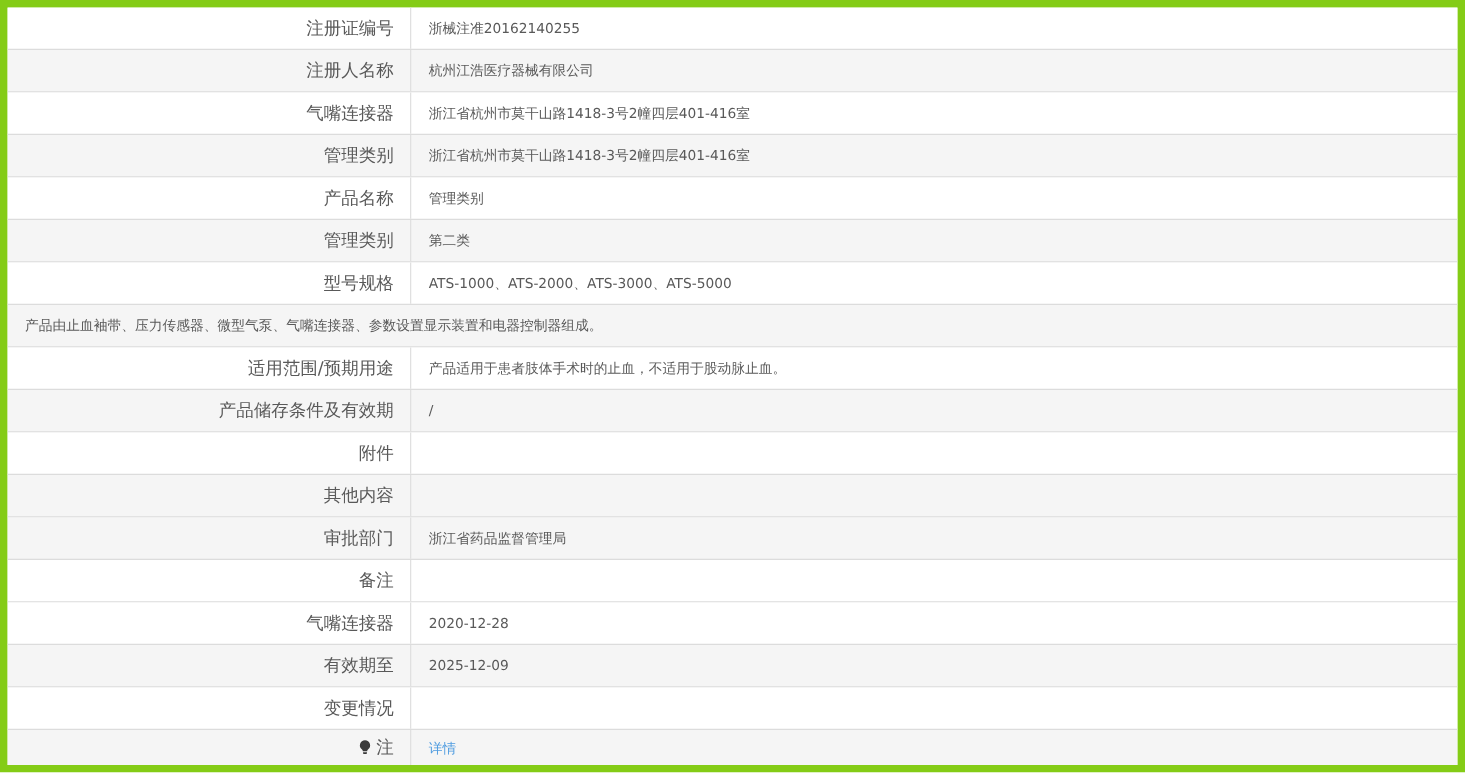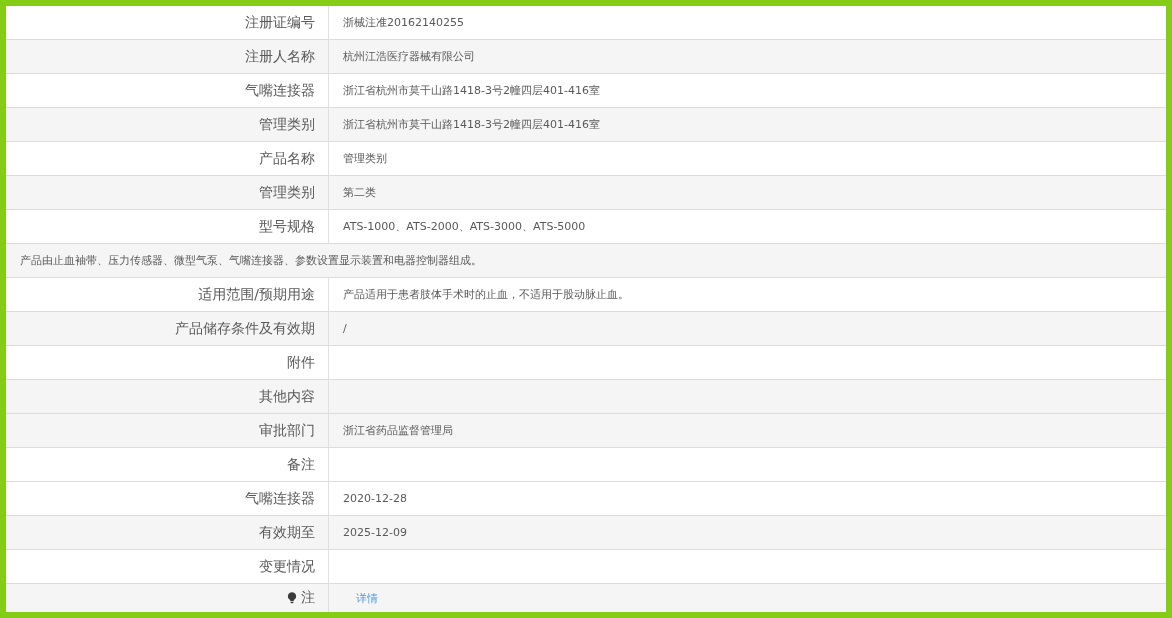--- a/index.html
+++ b/index.html
@@ -47,21 +47,20 @@
     padding-left: 14px;
     color: #595959;
     font-size: 11px;
     white-space: nowrap;
     overflow: hidden;
   }
   .value-cell a {
     color: #4f9ce0;
     text-decoration: none;
     cursor: pointer;
-    margin-left: 13px;
   }
   .bulb-icon {
     display: inline-flex;
     align-items: center;
     margin-right: 2px;
   }
   .bulb-icon svg { display: block; }
 </style>
 </head>
 <body>

